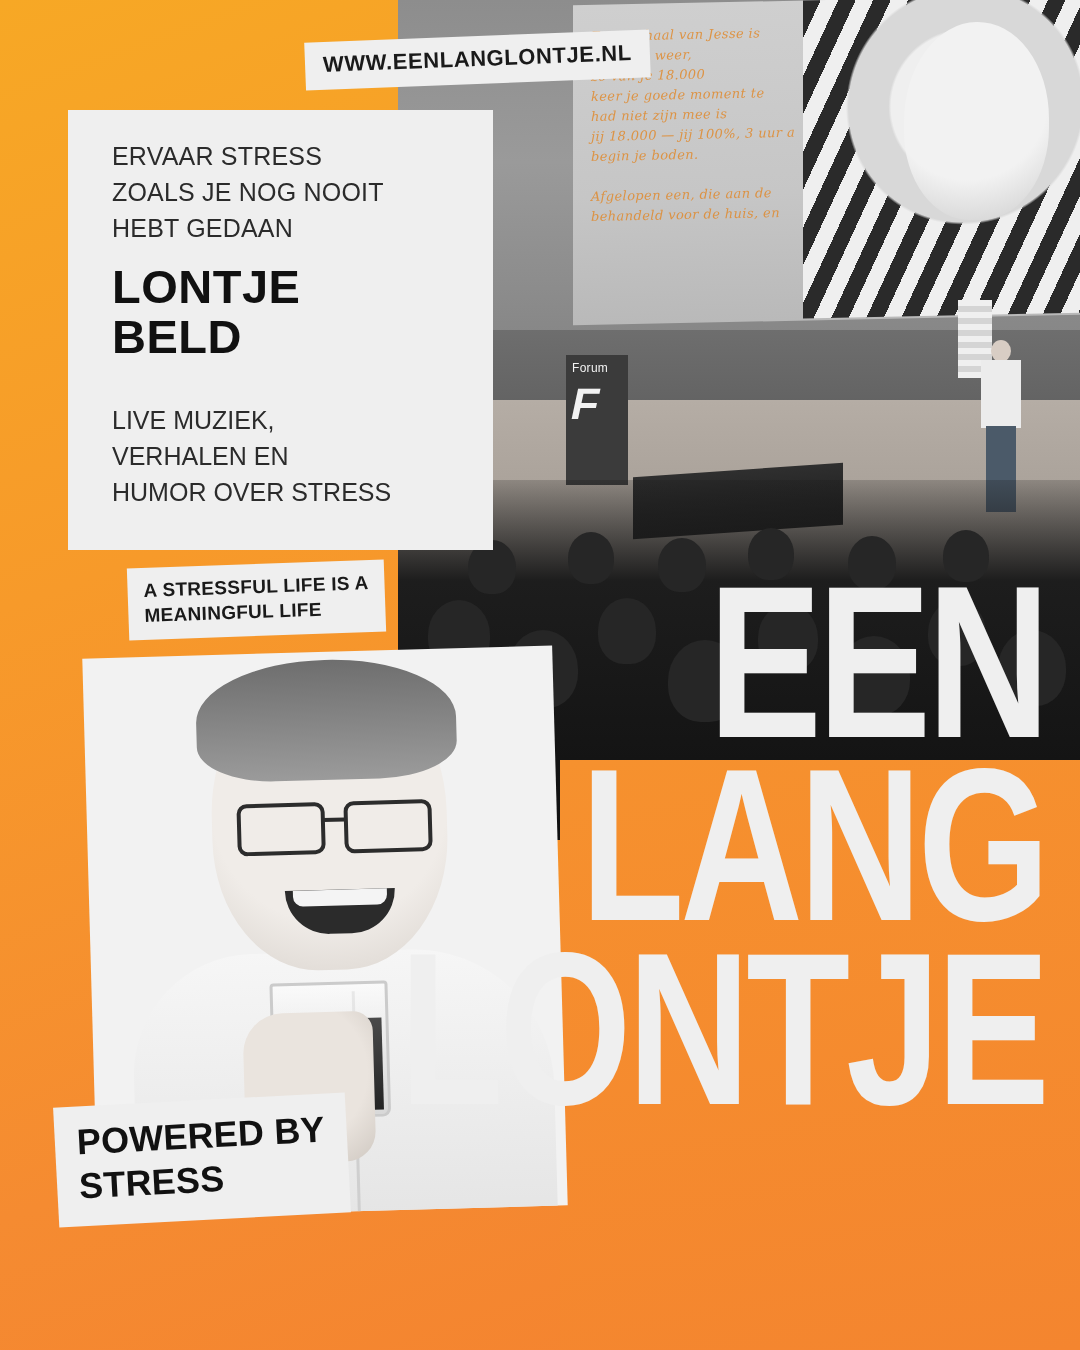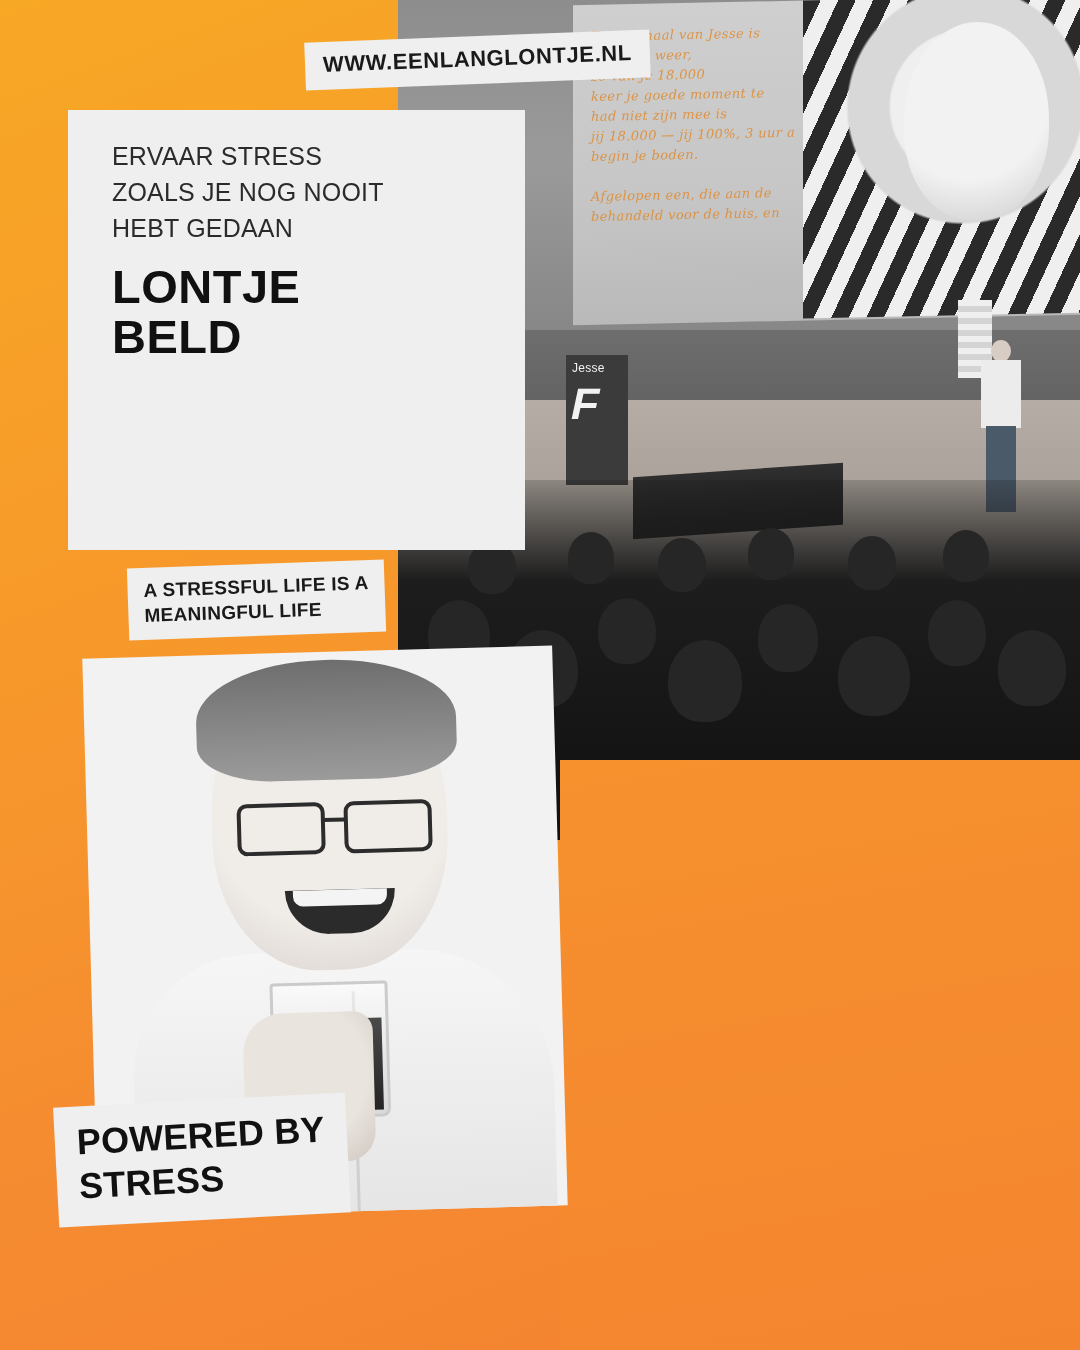--- a/index.html
+++ b/index.html
@@ -167,21 +167,20 @@
   }
 
   
   .card-main {
     position: absolute;
     left: 68px;
     top: 110px;
     width: 425px;
     height: 440px;
     background: #efefef;
-    padding-left: 32px;
   }
   .card-main .kicker {
     position: absolute;
     left: 44px;
     top: 28px;
     font-size: 25px;
     line-height: 36px;
     color: #2b2b2b;
     letter-spacing: .2px;
     white-space: pre-line;
@@ -363,21 +362,21 @@
 begin je boden.
 
 Afgelopen een, die aan de
 behandeld voor de huis, en</div>
       <div class="aud-photo-child"></div>
     </div>
     <div class="aud-darkwall"></div>
     <div class="aud-floor"></div>
 
     <div class="aud-banner">
-      <span>Jesse</span>
+      <span>Forum</span>
       <span class="bigf">F</span>
     </div>
 
     <div class="aud-flag"></div>
     <div class="aud-speaker">
       <div class="head"></div>
       <div class="body"></div>
       <div class="legs"></div>
     </div>
 
@@ -405,20 +404,23 @@
   <div class="right-orange-mask"></div>
 
   <div class="tag-url">WWW.EENLANGLONTJE.NL</div>
 
   <div class="card-main">
     <div class="kicker">ERVAAR STRESS
 ZOALS JE NOG NOOIT
 HEBT GEDAAN</div>
     <div class="name">LONTJE
 BELD</div>
+    <div class="sub">LIVE MUZIEK,
+VERHALEN EN
+HUMOR OVER STRESS</div>
   </div>
 
   <div class="tag-quote">A STRESSFUL LIFE IS A
 MEANINGFUL LIFE</div>
 
   <div class="photo-portrait">
     <div class="pp-shirt"></div>
     <div class="pp-shoulderline"></div>
     <div class="pp-head"></div>
     <div class="pp-hair"></div>
@@ -428,14 +430,19 @@
       <div class="lens r"></div>
     </div>
     <div class="pp-mouth"></div>
     <div class="pp-glass"></div>
     <div class="pp-hand"></div>
   </div>
 
   <div class="tag-powered">POWERED BY
 STRESS</div>
 
+  <div class="wordmark">
+    <div class="l1">EEN</div>
+    <div class="l2">LANG</div>
+    <div class="l3">LONTJE</div>
+  </div>
 
 </div>
 
 </body></html>

